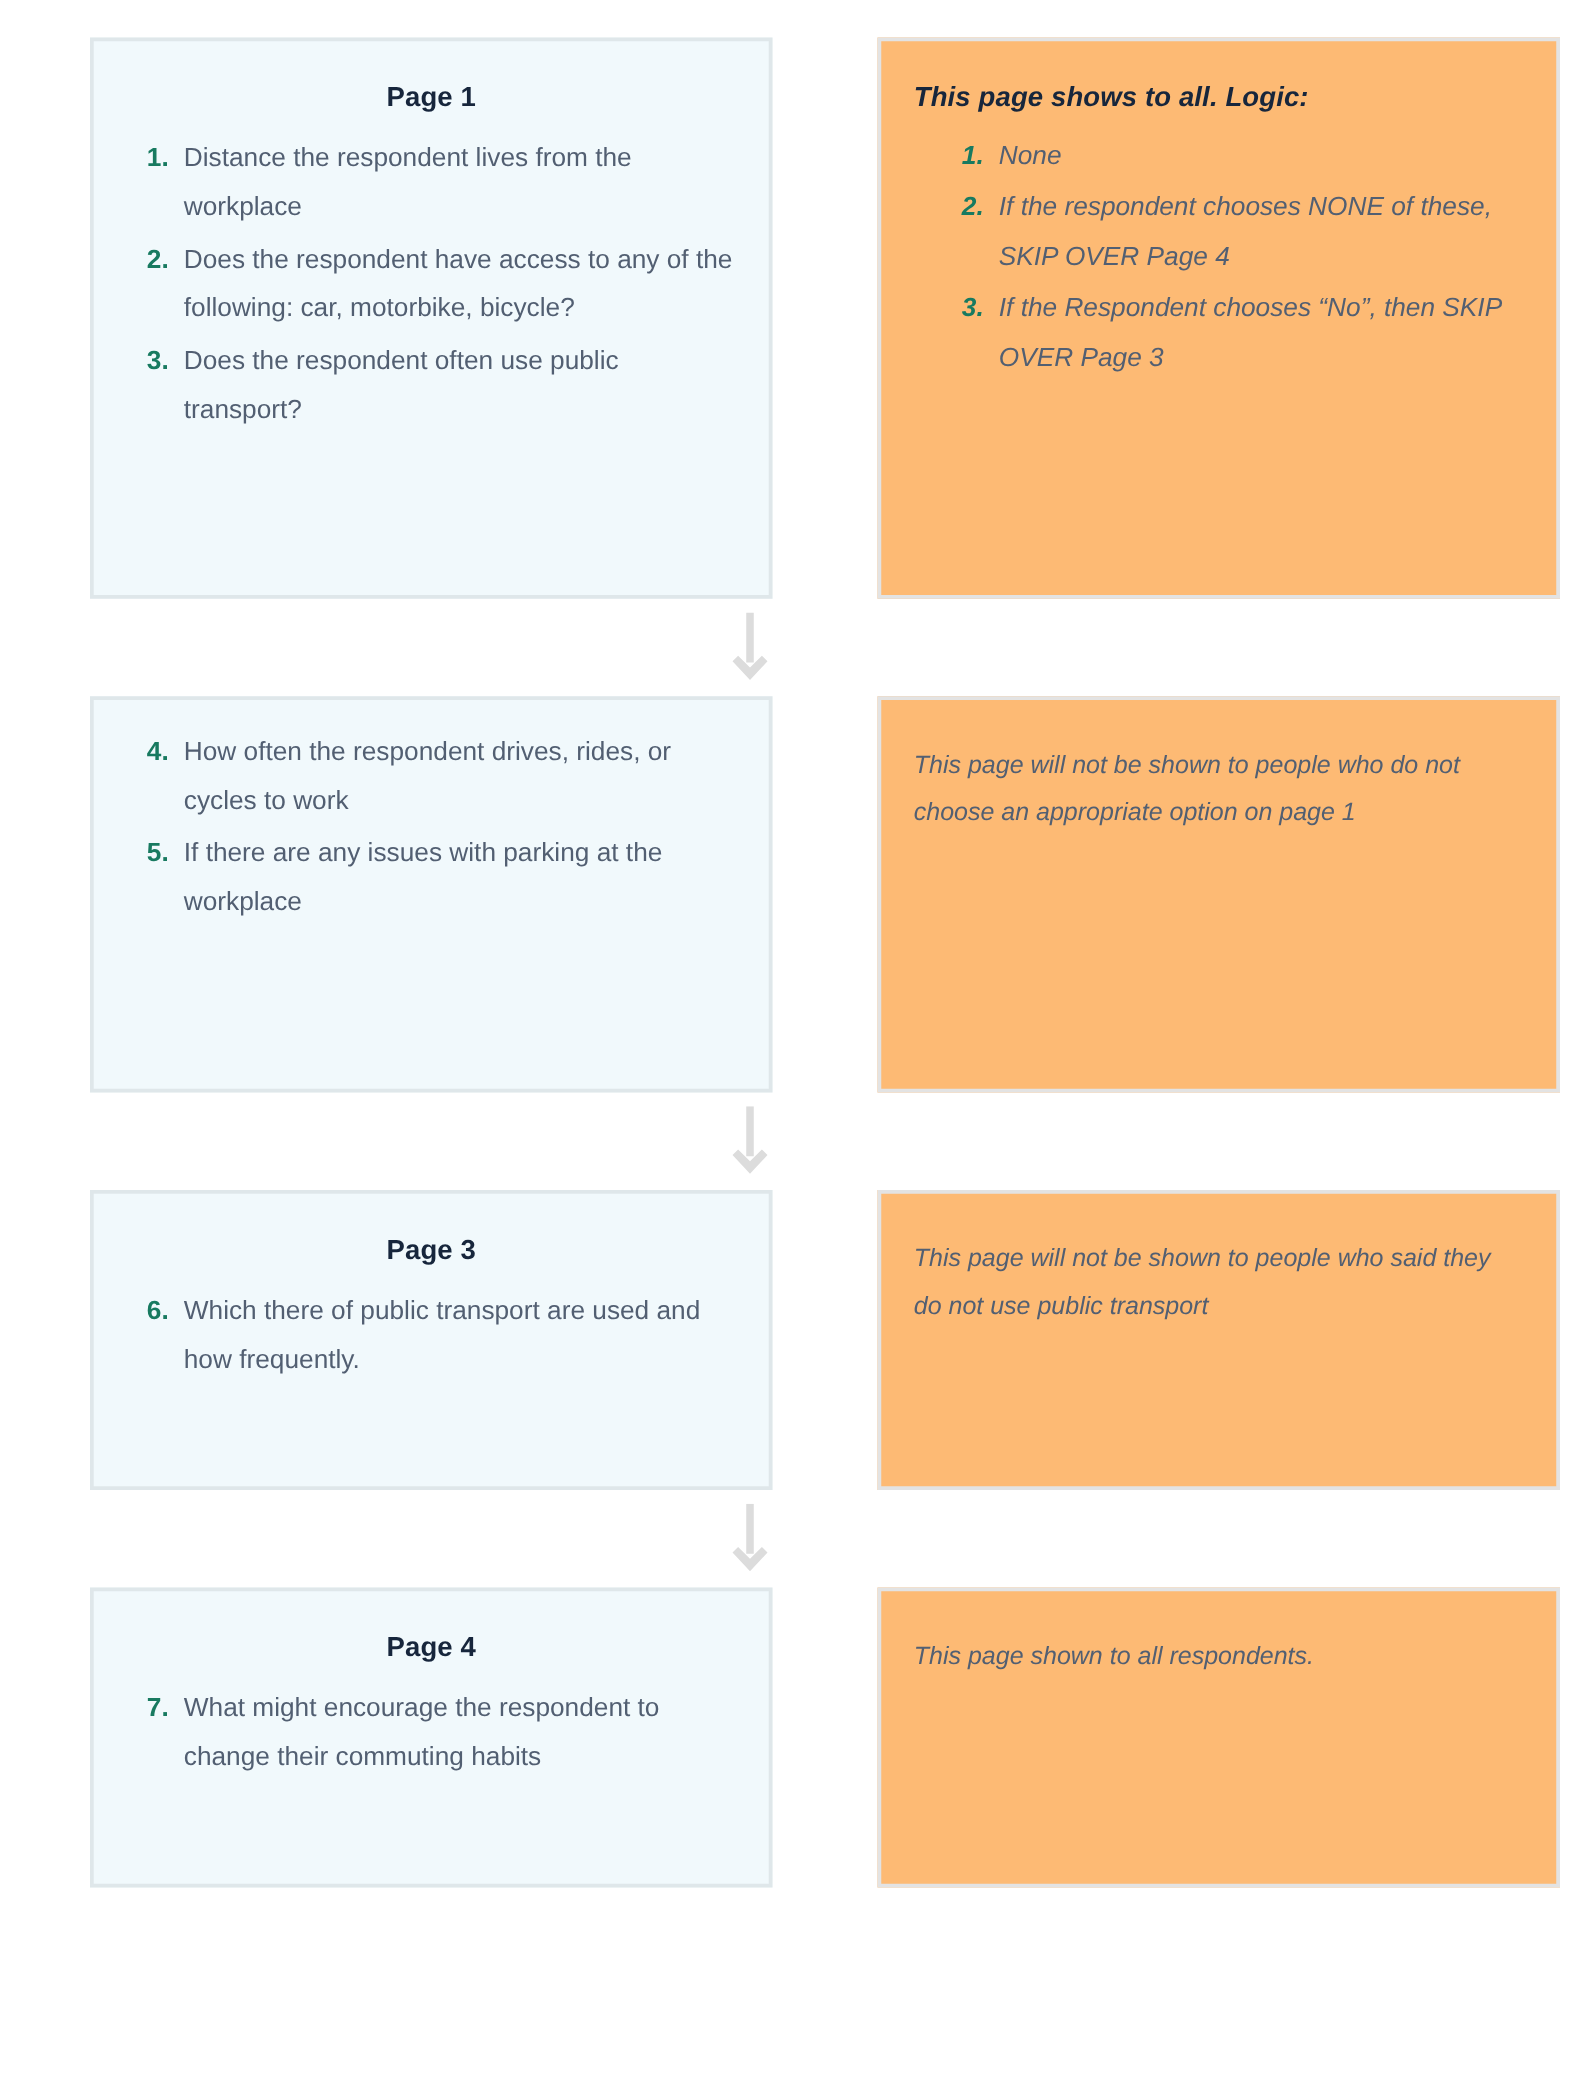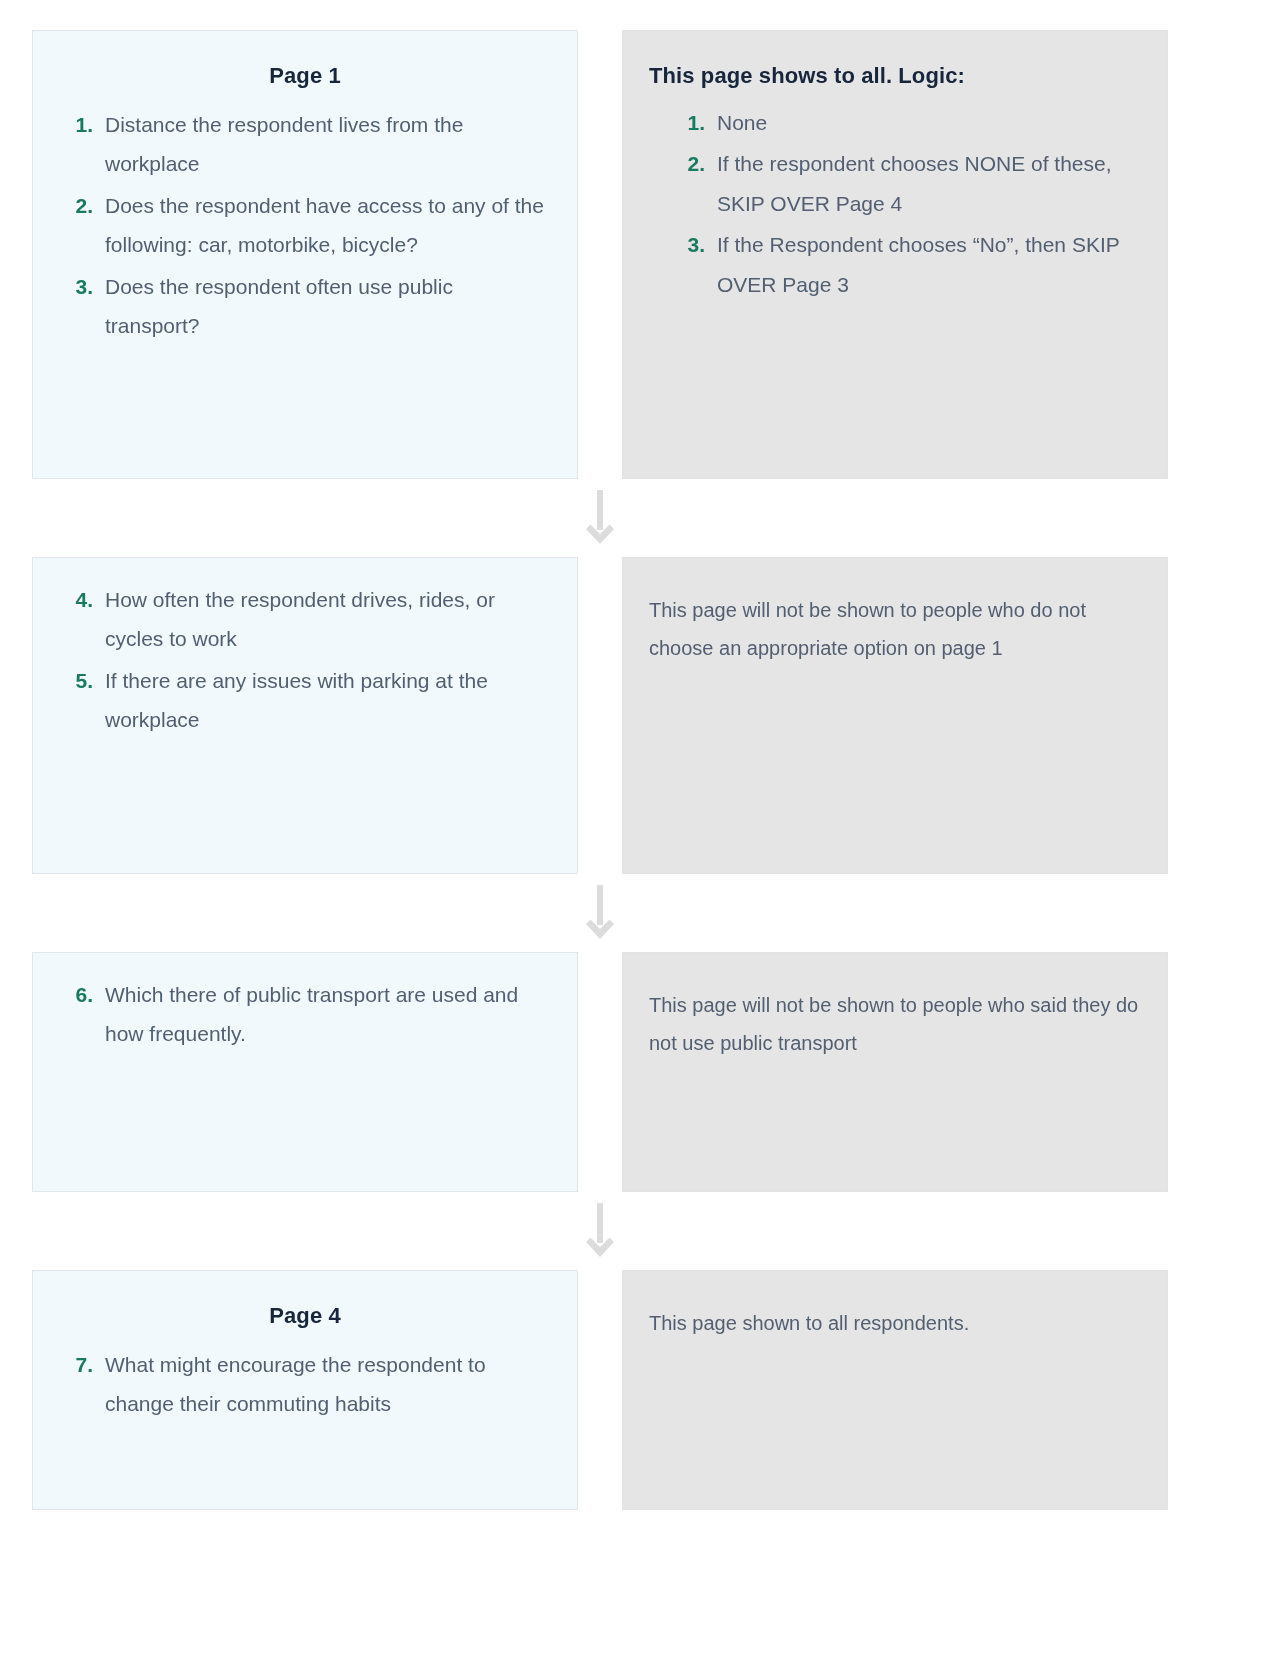--- a/index.html
+++ b/index.html
@@ -25,34 +25,36 @@
   .flow-row {
     display: flex;
     align-items: stretch;
     gap: 44px;
   }
 
   .panel {
     box-sizing: border-box;
     flex: 0 0 546px;
     width: 546px;
-    border: 1px solid #737373;
+    border: 3px solid #737373;
     padding: 22px 26px 24px 26px;
+    margin-left: 40px;
   }
 
   .panel.page-panel {
     background: #f1f9fc;
     border-color: #dfe7ea;
     min-height: 450px;
   }
 
   .panel.logic-panel {
-    background: #e5e5e5;
+    background: #fdba74;
     border-color: #e3e3e3;
     min-height: 450px;
+    font-style: italic;
   }
 
   
   .flow-row.row-1 .panel { min-height: 449px; }
   .flow-row.row-2 .panel { min-height: 317px; }
   .flow-row.row-3 .panel { min-height: 240px; }
   .flow-row.row-4 .panel { min-height: 240px; }
 
   .panel-title {
     text-align: center;
@@ -215,20 +217,21 @@
     <div class="arrow-wrap">
       <svg class="arrow-icon" width="34" height="56" viewBox="0 0 34 56" aria-hidden="true">
         <rect x="14" y="0" width="6" height="40" fill="#dcdcdc"></rect>
         <path d="M17 54 L3 39 L7.5 34.5 L17 44 L26.5 34.5 L31 39 Z" fill="#dcdcdc"></path>
       </svg>
     </div>
   </div>
 
   <div class="flow-row row-3">
     <div class="panel page-panel">
+      <div class="panel-title">Page 3</div>
       <ol class="numbered">
         <li>
           <span class="num">6.</span>
           <span class="txt">Which there of public transport are used and how frequently.</span>
         </li>
       </ol>
     </div>
 
     <div class="panel logic-panel">
       <p class="plain-text">This page will not be shown to people who said they do not use public transport</p>

